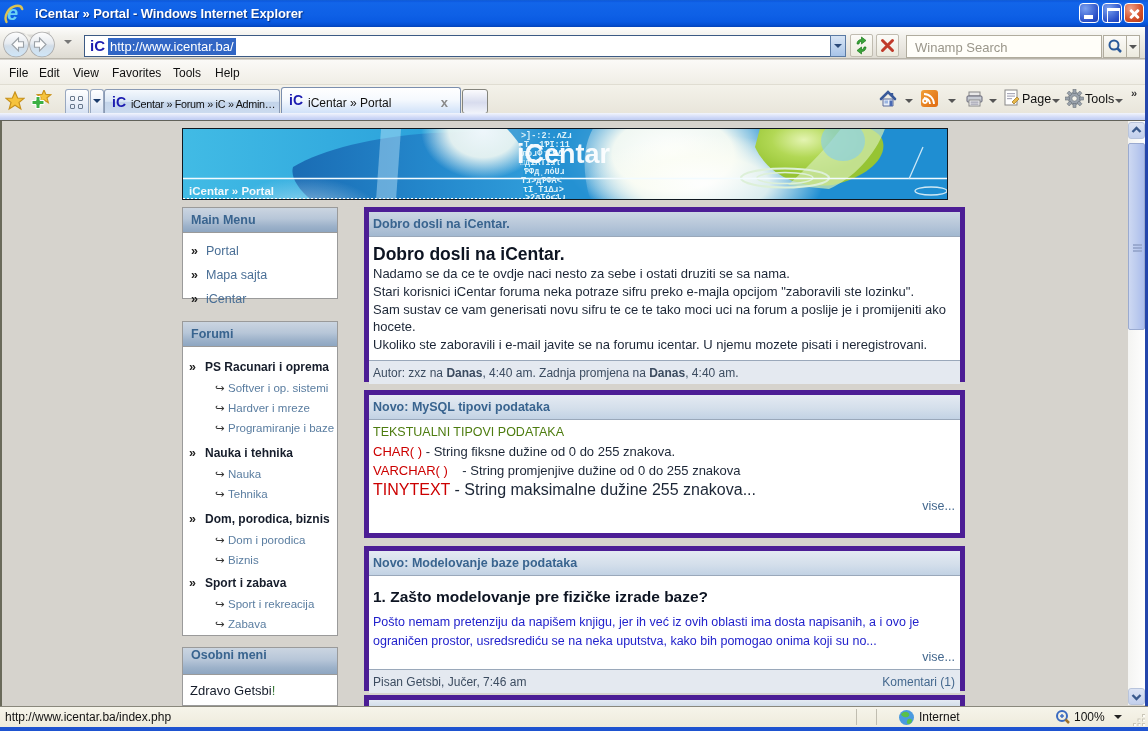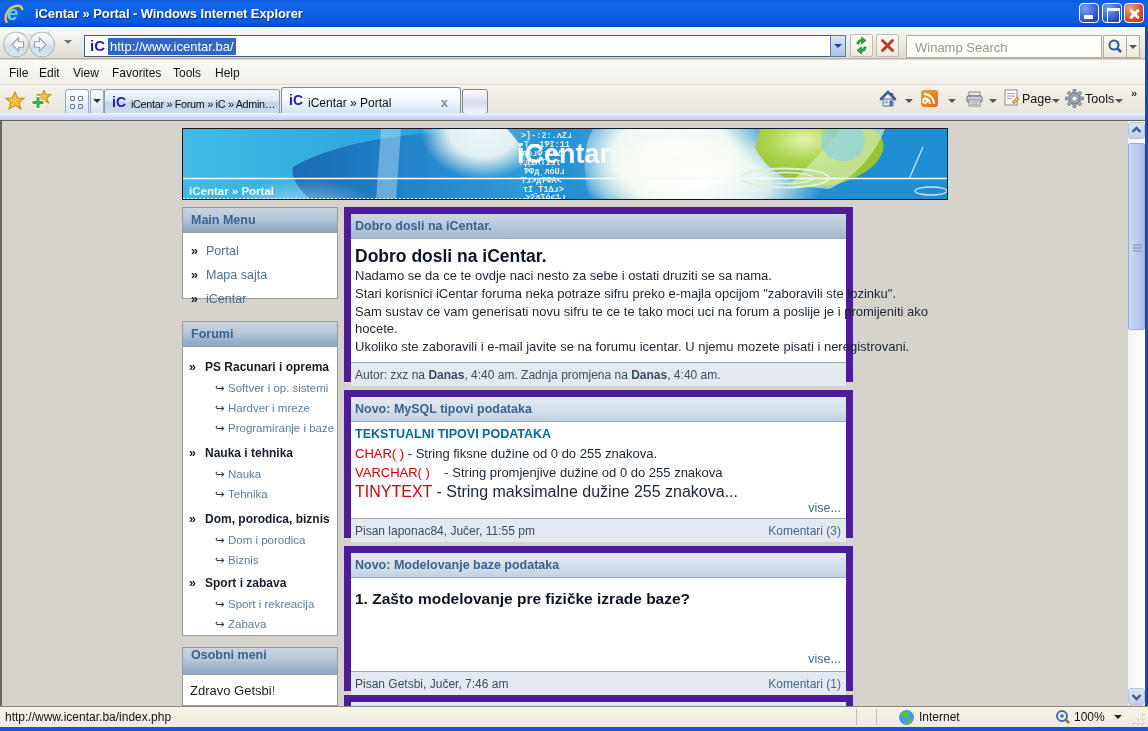--- a/index.html
+++ b/index.html
@@ -64,21 +64,21 @@
 
 
 #statusbar { position:absolute; left:0; top:706px; width:1148px; height:21px; background:linear-gradient(180deg,#f6f4ea,#eeebdc); border-top:1px solid #8a887c; font-size:12px; color:#111; }
 
 
 #banner { position:absolute; left:182px; top:128px; width:766px; height:72px; border:1px solid #101820; background:#1a85cf; overflow:hidden; }
 .sidehead { font-weight:bold; font-size:12.5px; color:#39648f; padding:5px 8px 0 8px; }
 .mainhead { font-weight:bold; font-size:12.5px; color:#39648f; padding:5px 8px 0 4px; }
 .sidebox { position:absolute; left:182px; width:156px; background:#fff; border:1px solid #9a9a9a; }
 .sidebox .hd { height:25px; background:linear-gradient(180deg,#cbd5e1 0%,#b7c6d8 45%,#9db2ca 75%,#8ea6c1 100%); border-bottom:1px solid #9a9a9a; }
-.mainbox { position:absolute; left:344px; width:509px; background:#fff; border:7px solid #4c1d95; }
+.mainbox { position:absolute; left:364px; width:601px; background:#fff; border:5px solid #4c1d95; }
 .mainbox .hd { height:25px; border-bottom:1px solid #9aa8ba; }
 .hd1 { background:linear-gradient(180deg,#ccd7e3 0%,#b6c6d9 55%,#a2b8d0 100%); }
 .hd2 { background:linear-gradient(180deg,#e4eaf2 0%,#d4dfeb 55%,#c2d2e4 100%); }
 .ft { background:#e4e9f0; border-top:1px solid #9aa8ba; height:24px; font-size:12px; color:#3c4c60; position:relative; }
 .ft .l { position:absolute; left:4px; top:5px; }
 .ft .r { position:absolute; right:5px; top:5px; color:#44688e; }
 </style>
 </head>
 <body>
 
@@ -365,38 +365,38 @@
   <div class="ft">
       <span class="l">Autor: zxz na <b>Danas</b>, 4:40 am. Zadnja promjena na <b>Danas</b>, 4:40 am.</span>
     </div>
 </div>
 
 <div class="mainbox" style="top:390px;height:148px">
   <div class="hd hd2">
       <div class="mainhead">Novo: MySQL tipovi podataka</div>
     </div>
   <div style="position:relative;height:96px;font-size:12.5px;color:#1c2636">
-    <div class="abs" style="left:4px;top:5px;color:#0369a1;font-weight:bold">TEKSTUALNI TIPOVI PODATAKA</div>
+    <div class="abs" style="left:4px;top:5px;color:#4d7c0f;font-weight:normal">TEKSTUALNI TIPOVI PODATAKA</div>
     <div class="abs" style="left:4px;top:24px;font-size:13px"><span style="color:#cc0000">CHAR( )</span> - String fiksne dužine od 0 do 255 znakova.</div>
     <div class="abs" style="left:4px;top:43px;font-size:13px"><span style="color:#cc0000">VARCHAR( )</span>&nbsp;&nbsp;&nbsp;&nbsp;- String promjenjive dužine od 0 do 255 znakova</div>
     <div class="abs" style="left:4px;top:61px;font-size:16px"><span style="color:#cc0000">TINYTEXT</span> - String maksimalne dužine 255 znakova...</div>
     <div class="abs" style="right:5px;top:79px;color:#44688e">vise...</div>
   </div>
-  <div class="ft">
-      <span class="l">Pisan laponac84, Jučer, 11:55 pm</span>
-      <span class="r">Komentari (3)</span>
-    </div>
 </div>
 
 <div class="mainbox" style="top:546px;height:145px">
   <div class="hd hd2">
       <div class="mainhead">Novo: Modelovanje baze podataka</div>
     </div>
   <div style="position:relative;height:93px;font-size:12.5px">
     <div class="abs" style="left:4px;top:12px;font-size:15.5px;font-weight:bold;color:#0d1422">1. Zašto modelovanje pre fizičke izrade baze?</div>
+    <div class="abs" style="left:4px;top:37px;line-height:19px;width:592px;color:#2222cc">
+      Pošto nemam pretenziju da napišem knjigu, jer ih već iz ovih oblasti ima dosta napisanih, a i ovo je<br>
+      ograničen prostor, usredsrediću se na neka uputstva, kako bih pomogao onima koji su no...
+    </div>
     <div class="abs" style="right:5px;top:74px;color:#44688e">vise...</div>
   </div>
   <div class="ft">
       <span class="l">Pisan Getsbi, Jučer, 7:46 am</span>
       <span class="r">Komentari (1)</span>
     </div>
 </div>
 
 <div class="mainbox" style="top:695px;height:11px">
   <div class="hd hd2" style="height:10px;border-bottom:none"></div>

